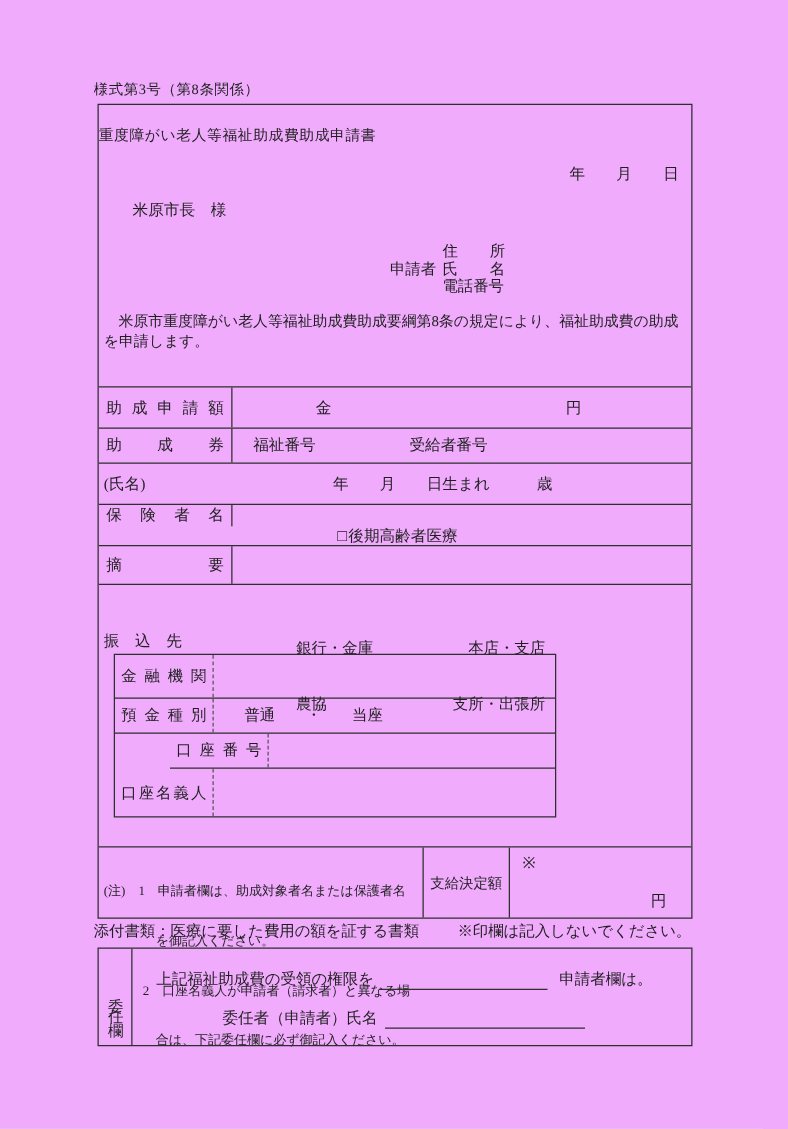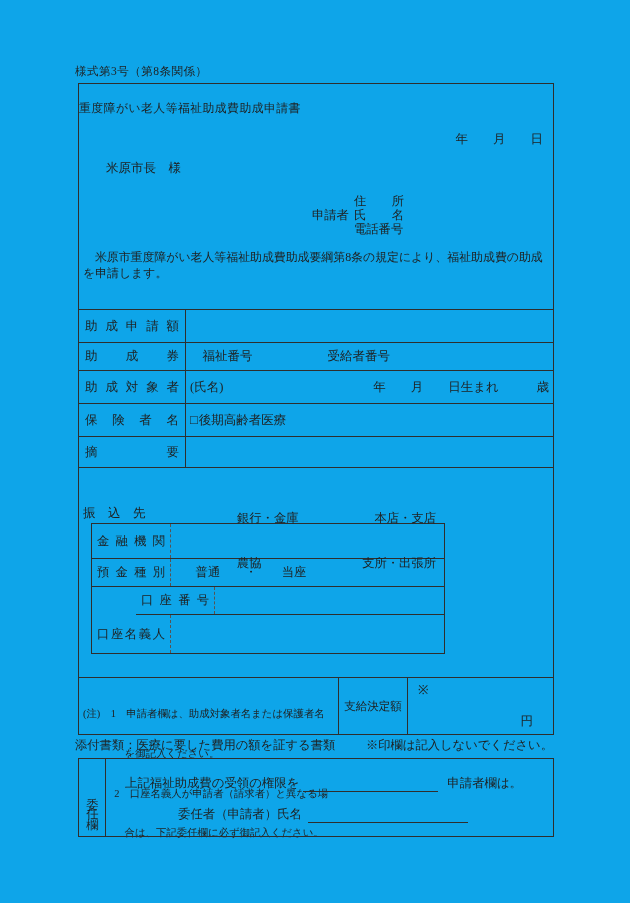--- a/index.html
+++ b/index.html
@@ -1,18 +1,18 @@
 <!DOCTYPE html>
 <html><head>
 <meta charset="utf-8">
 <style>
   html,body{margin:0;padding:0;}
   body{background:#ededed;}
   .sheet{
-    position:relative;width:630px;height:903px;background:#0ea5e9;
+    position:relative;width:630px;height:903px;background:#f0abfc;
     font-family:"Liberation Serif","DejaVu Serif",serif;color:#1f1f1f;
     overflow:hidden;
   }
   .abs{position:absolute;}
   
   .form-number{left:75px;top:64px;font-size:11.5px;letter-spacing:.5px;}
   .main-box{left:78px;top:83px;width:474px;height:650px;border:1px solid #2e2e2e;box-sizing:content-box;}
   .title{left:0;top:17px;width:100%;text-align:left;font-size:11.8px;letter-spacing:.5px;}
   .date-line{top:47px;right:10px;font-size:12.5px;}
   .addressee{top:76px;left:27px;font-size:12.5px;}
@@ -89,34 +89,32 @@
     </div>
 
     <div class="abs statement">　米原市重度障がい老人等福祉助成費助成要綱第8条の規定により、福祉助成費の助成
 を申請します。</div>
 
     <div class="abs main-table">
       <div class="mt-row" style="height:32px;">
         <div class="mt-label">
             <span class="jlabel">助成申請額</span>
           </div>
+        <div class="mt-content">　　　　　金　　　　　　　　　　　　　　　円</div>
       </div>
       <div class="mt-row" style="height:27px;">
         <div class="mt-label">
             <span class="jlabel">助成券</span>
           </div>
         <div class="mt-content">　福祉番号　　　　　　受給者番号</div>
       </div>
       <div class="mt-row" style="height:32px;">
-        <div class="mt-label">
-            <span class="jlabel">助成対象者</span>
-          </div>
         <div class="mt-content">(氏名)　　　　　　　　　　　　年　　月　　日生まれ　　　歳</div>
       </div>
-      <div class="mt-row" style="height:32px;">
+      <div class="mt-row" style="height:32px;flex-direction:column;">
         <div class="mt-label">
             <span class="jlabel">保険者名</span>
           </div>
         <div class="mt-content"><span class="checkbox">□</span><span>後期高齢者医療</span></div>
       </div>
       <div class="mt-row" style="height:30px;">
         <div class="mt-label">
             <span class="jlabel">摘要</span>
           </div>
         <div class="mt-content"></div>

